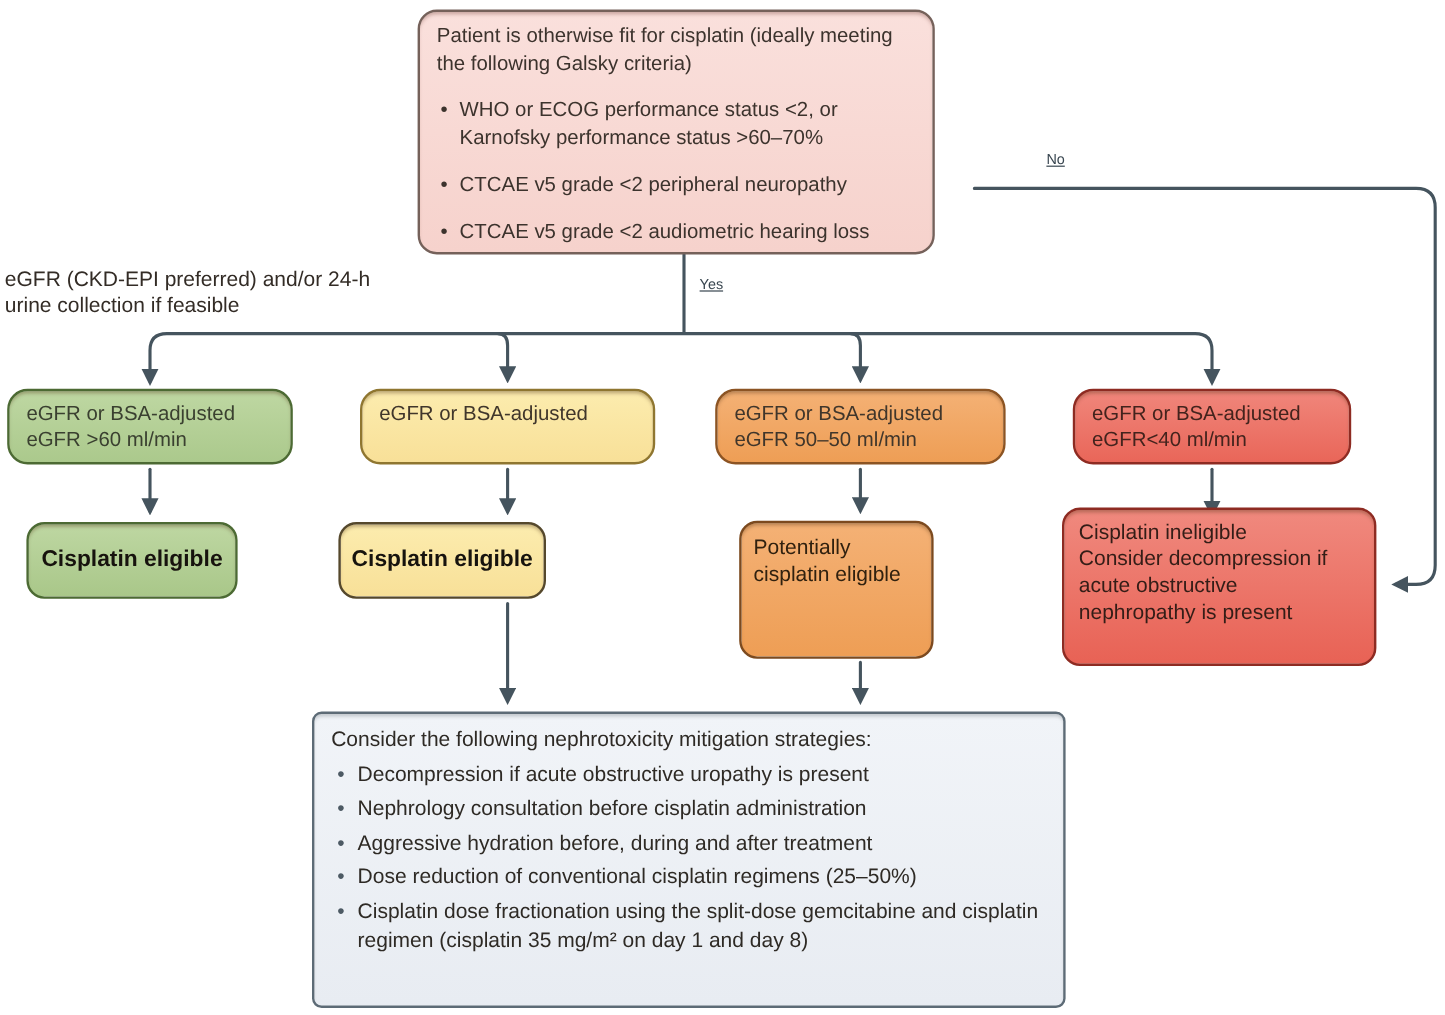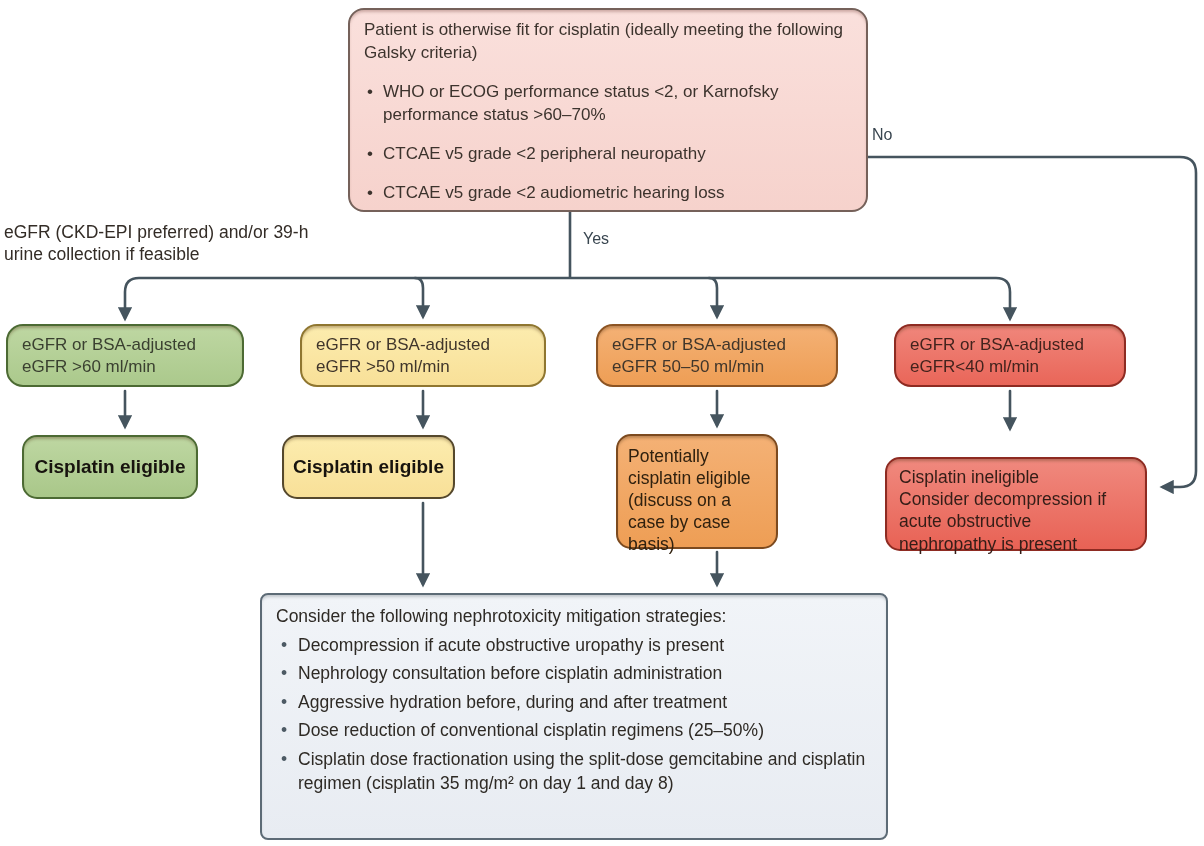--- a/index.html
+++ b/index.html
@@ -8,36 +8,36 @@
     width:1204px;height:846px;
     background:#ffffff;
     font-family:"Liberation Sans","DejaVu Sans",sans-serif;
     overflow:hidden;
   }
   #connectors{position:absolute;left:0;top:0;width:1204px;height:846px;z-index:1;}
   .box{position:absolute;box-sizing:border-box;z-index:2;}
 
   
   .top-box{
-    left:348px;top:8px;width:520px;height:204px;
+    left:348px;top:8px;width:431px;height:204px;
     background:linear-gradient(180deg,#fae0dc 0%,#f6d2cc 100%);
     border:2.5px solid #75615a;border-radius:16px;
     box-shadow:inset 0 3px 3px -1px rgba(120,70,60,.35);
     padding:9px 14px;color:#3c332d;font-size:17px;line-height:1.35;
   }
   .top-box ul{margin:2px 0 0 0;padding:0;list-style:none;}
   .top-box li{position:relative;padding-left:19px;margin-top:16px;}
   .top-box li::before{content:"\2022";position:absolute;left:3px;top:0;color:#3c332d;}
 
   
   .note{
     left:4px;top:221px;width:305px;
     color:#332c26;font-size:17.5px;line-height:1.28;font-weight:500;
   }
-  .edge-label{font-size:16px;color:#394650;z-index:2;position:absolute;}
+  .edge-label{font-size:12px;color:#394650;z-index:2;position:absolute;text-decoration:underline;}
   .yes-label{left:583px;top:230px;}
   .no-label{left:872px;top:126px;}
 
   
   .crit{
     top:324px;height:63px;border-radius:17px;
     padding:8px 14px;font-size:17px;line-height:1.3;color:#40362b;
     box-shadow:inset 0 3px 3px -1px rgba(80,50,20,.35);
   }
   .crit.green {left:6px;  width:238px;background:linear-gradient(180deg,#bed7a2,#abc98c);border:2.5px solid #4c6a33;color:#3a4030;}
@@ -50,21 +50,21 @@
     border-radius:15px;
     box-shadow:inset 0 3px 3px -1px rgba(80,50,20,.35);
     color:#17130e;
   }
   .outcome .title{font-weight:normal;}
   .outcome.center{display:flex;align-items:center;justify-content:center;font-weight:bold;font-size:19px;}
   .outcome.green {left:22px; top:435px;width:176px;height:64px;background:linear-gradient(180deg,#bed7a2,#a9c789);border:2.5px solid #4c6a33;}
   .outcome.yellow{left:282px;top:435px;width:173px;height:64px;background:linear-gradient(180deg,#fcecae,#f8e098);border:2.5px solid #55482c;}
   .outcome.orange{left:616px;top:434px;width:162px;height:115px;background:linear-gradient(180deg,#f4b175,#ee9e55);border:2.5px solid #7c4a1f;
                   padding:9px 10px;font-size:17.5px;line-height:1.26;color:#30210f;}
-  .outcome.red   {left:885px;top:457px;width:262px;height:94px;background:linear-gradient(180deg,#f0897e,#e86255);border:2.5px solid #8e2b22;
+  .outcome.red   {left:885px;top:423px;width:262px;height:132px;background:linear-gradient(180deg,#f0897e,#e86255);border:2.5px solid #8e2b22;
                   padding:7px 12px;font-size:17.5px;line-height:1.27;color:#341d17;}
   .outcome .sub{font-weight:normal;}
 
   
   .mitigation{
     left:260px;top:593px;width:628px;height:247px;
     background:linear-gradient(180deg,#f1f4f8,#e8ecf2);
     border:2.5px solid #5d6b76;border-radius:8px;
     box-shadow:inset 0 3px 3px -1px rgba(60,70,80,.25);
     padding:9px 14px;font-size:17.5px;line-height:1.4;color:#2e2a25;
@@ -106,47 +106,45 @@
 
   <div class="box top-box">
     <div>Patient is otherwise fit for cisplatin (ideally meeting the following Galsky criteria)</div>
     <ul>
       <li>WHO or ECOG performance status &lt;2, or Karnofsky performance status &gt;60–70%</li>
       <li>CTCAE v5 grade &lt;2 peripheral neuropathy</li>
       <li>CTCAE v5 grade &lt;2 audiometric hearing loss</li>
     </ul>
   </div>
 
-  <div class="box note">eGFR (CKD-EPI preferred) and/or 39-h urine collection if feasible</div>
+  <div class="box note">eGFR (CKD-EPI preferred) and/or 24-h urine collection if feasible</div>
 
   <div class="edge-label yes-label">Yes</div>
   <div class="edge-label no-label">No</div>
 
   <div class="box crit green">
     <div>eGFR or BSA-adjusted</div>
     <div>eGFR &gt;60 ml/min</div>
   </div>
   <div class="box crit yellow">
     <div>eGFR or BSA-adjusted</div>
-    <div>eGFR &gt;50 ml/min</div>
   </div>
   <div class="box crit orange">
     <div>eGFR or BSA-adjusted</div>
     <div>eGFR 50–50 ml/min</div>
   </div>
   <div class="box crit red">
     <div>eGFR or BSA-adjusted</div>
     <div>eGFR&lt;40 ml/min</div>
   </div>
 
   <div class="box outcome green center">Cisplatin eligible</div>
   <div class="box outcome yellow center">Cisplatin eligible</div>
   <div class="box outcome orange">
     <div class="title">Potentially cisplatin eligible</div>
-    <div class="sub">(discuss on a case by case basis)</div>
   </div>
   <div class="box outcome red">
     <div class="title">Cisplatin ineligible</div>
     <div class="sub">Consider decompression if acute obstructive nephropathy is present</div>
   </div>
 
   <div class="box mitigation">
     <div>Consider the following nephrotoxicity mitigation strategies:</div>
     <ul>
       <li>Decompression if acute obstructive uropathy is present</li>

